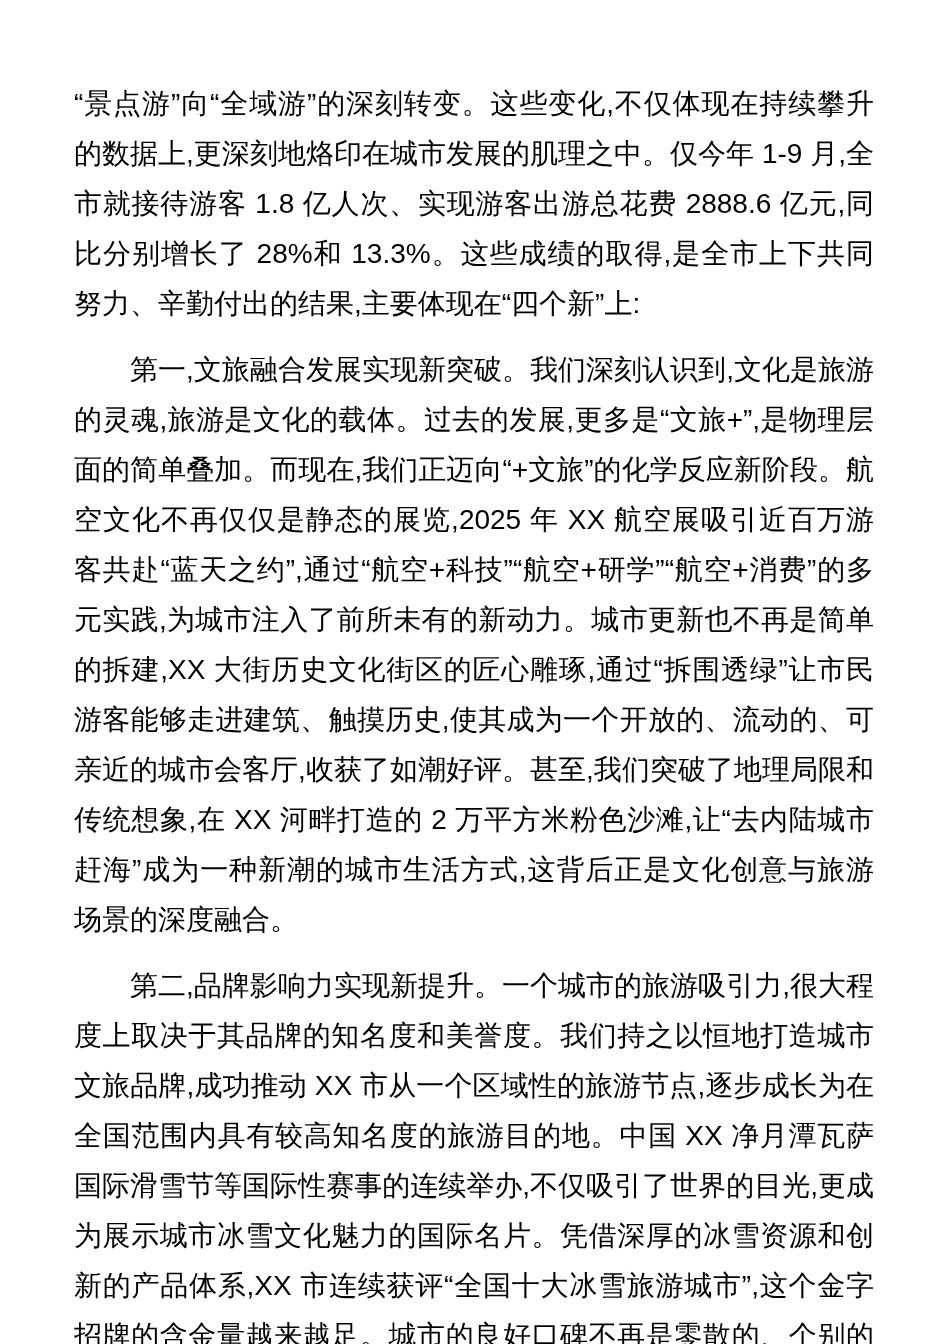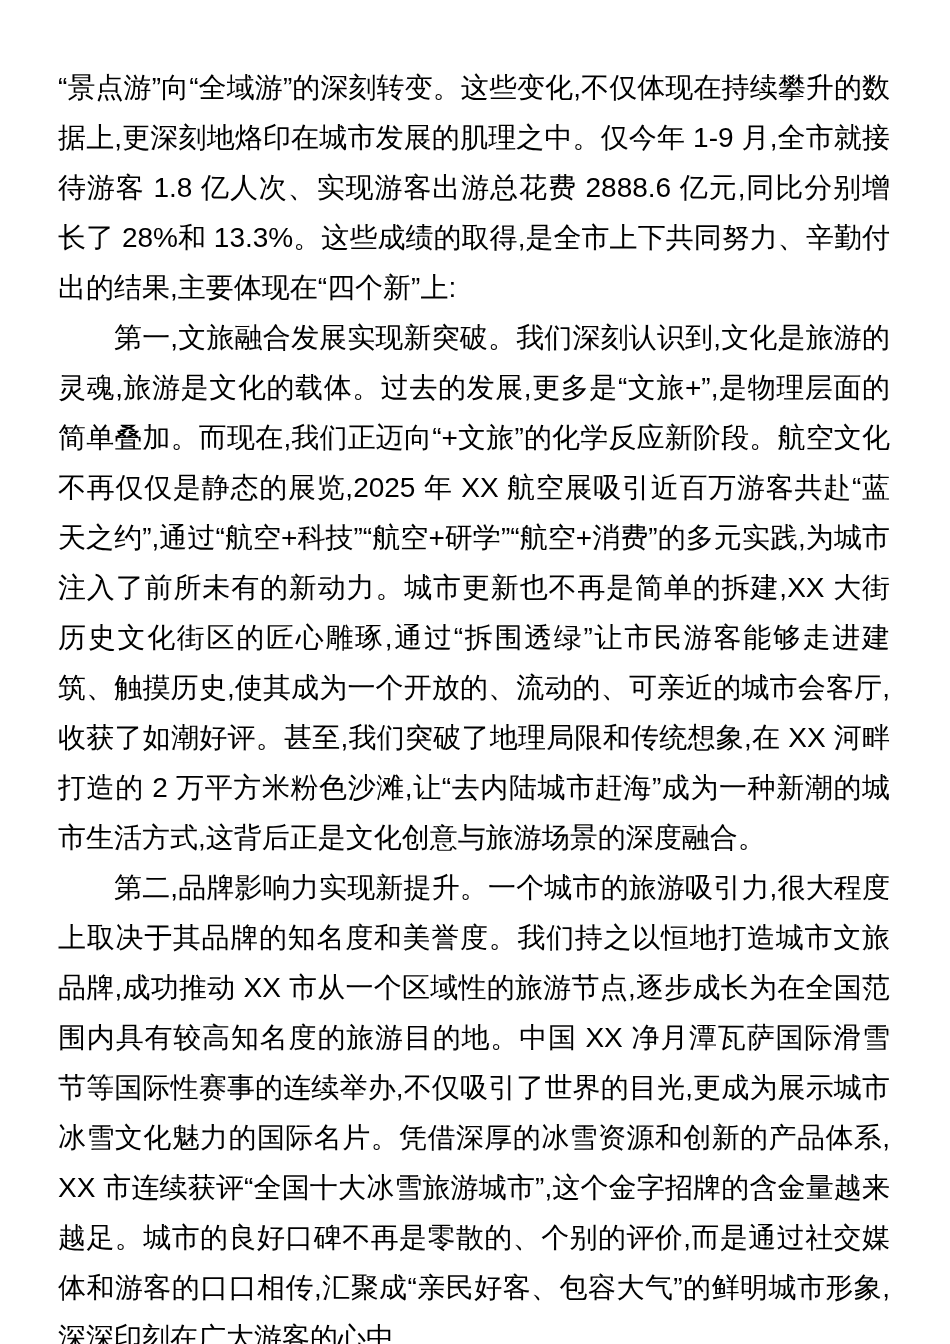--- a/index.html
+++ b/index.html
@@ -16,21 +16,21 @@
     font-family: "Liberation Sans", "DejaVu Sans", sans-serif;
     color: #000000;
   }
   .content {
     position: absolute;
     left: 58px;
     top: 63px;
     width: 832px;
   }
   .para {
-    margin: 0;
+    margin: 16px;
     padding: 0;
     font-size: 28px;
     line-height: 50px;
     font-weight: 400;
     color: #000000;
     text-align: justify;
     text-justify: inter-ideograph;
     word-break: break-all;
   }
   .para.indent {

